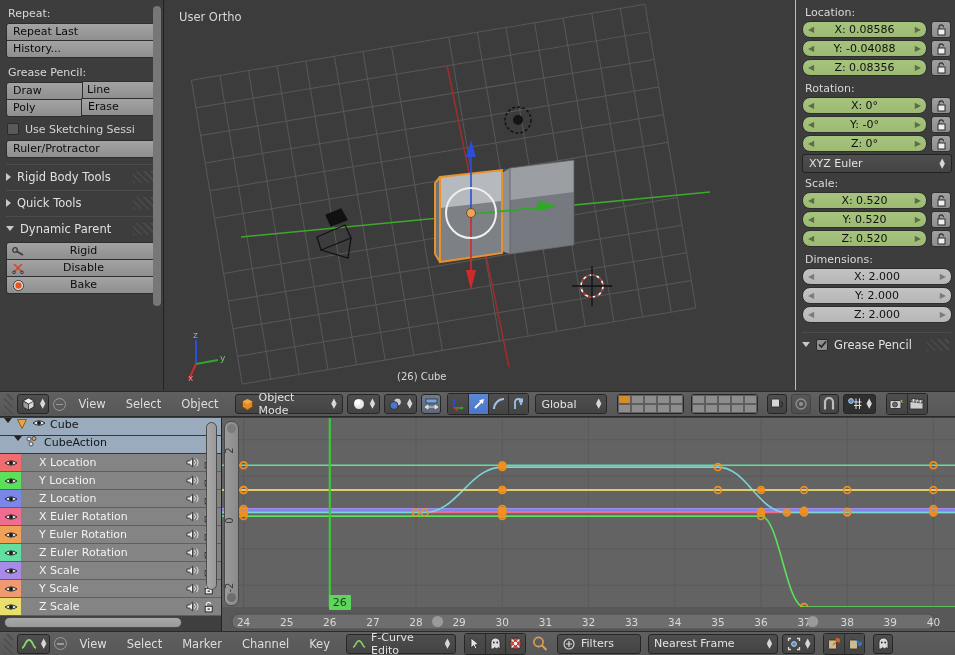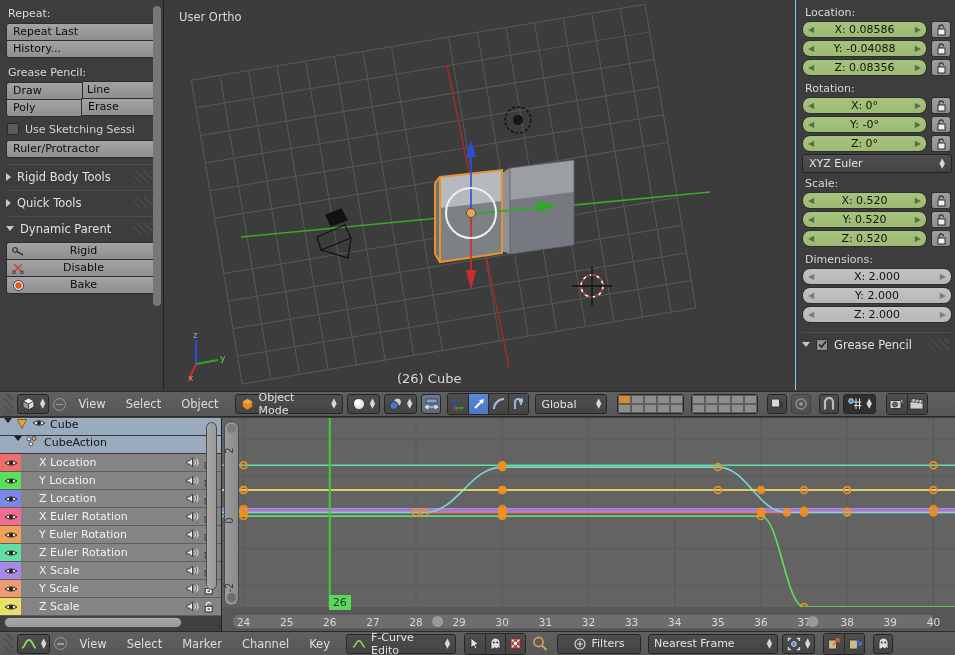--- a/index.html
+++ b/index.html
@@ -35,21 +35,21 @@
   .hdrrow { display:flex; align-items:center; gap:6px; height:20px; border-top:1px solid #4c4c4c; margin-top:6px; padding-top:4px; position:relative;}
   .grip { position:absolute; right:2px; top:6px; width:22px; height:12px;
           background:repeating-linear-gradient(45deg,#4a4a4a 0 2px,transparent 2px 5px); }
   .ico-left { width:22px; display:flex; align-items:center; justify-content:center; }
   .btn.withicon { justify-content:flex-start; padding-left:0; }
   .btn.withicon .cap { flex:1; text-align:center; padding-right:18px; }
 
   
   #viewport { position:absolute; left:165px; top:0; width:629px; height:390px; background:#3c3c3c; overflow:hidden;}
   #vptext { position:absolute; left:14px; top:10px; color:#d8d8d8; font-size:11.5px; }
-  #vpobj { position:absolute; left:232px; top:371px; color:#d8d8d8; font-size:13px; }
+  #vpobj { position:absolute; left:232px; top:371px; color:#d8d8d8; font-size:10px; }
   #axisw { position:absolute; left:17px; top:330px; width:50px; height:52px; }
 
   
   #nprops { position:absolute; left:795px; top:0; width:160px; height:390px; background:#3d3d3d;
             border-left:1px solid #7dd3fc; padding:4px 4px 0 6px; }
   .nlabel { font-size:11px; color:#d8d8d8; margin:2px 0 2px 3px;}
   .nrow { display:flex; align-items:center; gap:4px; margin-bottom:2px; }
   .numfield { flex:1; height:17px; border-radius:8px; border:1px solid #2e2e2e;
               display:flex; align-items:center; justify-content:space-between; padding:0 5px;
               font-size:11px; color:#101010; position:relative; cursor:pointer; }
@@ -1023,21 +1023,21 @@
         </svg>
       </div>
     </div>
     <div class="icobox" style="border-radius:3px;background:none;border:none;">
       <svg width="16" height="15" viewBox="0 0 16 15">
         <circle cx="6.5" cy="6" r="4.6" fill="none" stroke="#d9a15a" stroke-width="1.6"></circle>
         <path d="M10 9.5 L14.5 14" stroke="#d9a15a" stroke-width="2"></path>
       </svg>
     </div>
 
-    <div class="hbtn" style="width:84px;justify-content:center;gap:6px;margin-left:3px;">
+    <div class="hbtn" style="width:84px;justify-content:flex-start;gap:6px;margin-left:3px;">
       <svg width="12" height="12" viewBox="0 0 12 12">
         <circle cx="6" cy="6" r="5" fill="none" stroke="#dcdcdc" stroke-width="1.1"></circle>
         <path d="M6 3 L6 9 M3 6 L9 6" stroke="#dcdcdc" stroke-width="1.2"></path>
       </svg>
       <span>Filters</span>
     </div>
 
     <div class="hbtn" style="width:130px;justify-content:space-between;margin-left:3px;">
       <span>Nearest Frame</span>
       <span class="spin">

